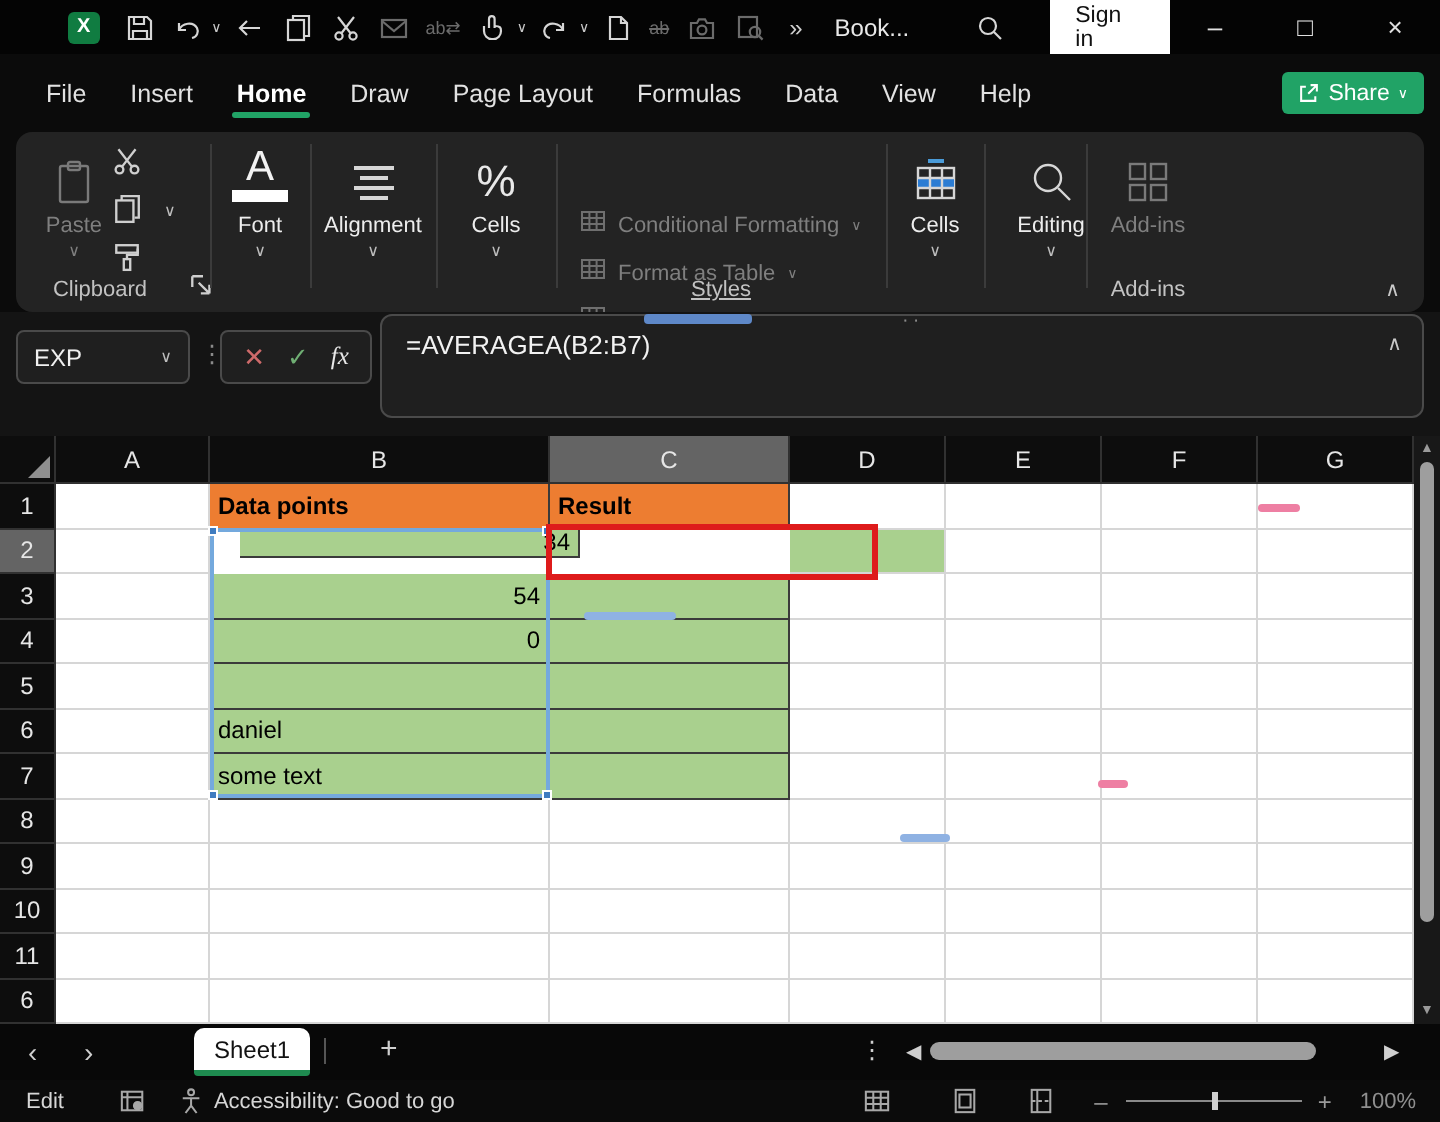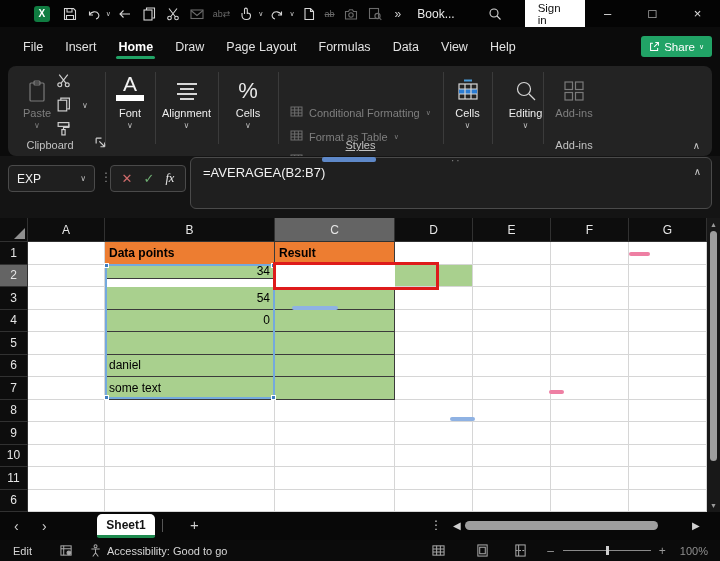--- a/index.html
+++ b/index.html
@@ -113,21 +113,21 @@
   #vscroll { position:absolute; left:707px; top:218px; width:13px; height:294px; background:#181818; }
   #vscroll .arr { position:absolute; left:0; width:13px; text-align:center; color:#9a9a9a; font-size:7px; }
   #vthumb { position:absolute; left:3px; top:13px; width:7px; height:230px; background:#9e9e9e;
             border-radius:4px; }
 
   
   #sheetbar { position:absolute; left:0; top:512px; width:720px; height:28px; background:#080808; }
   .snav { position:absolute; top:6px; color:#cfcfcf; font-size:14px; }
   #sheet-tab { position:absolute; left:97px; top:2px; width:58px; height:24px; background:#fff;
                border-radius:5px 5px 2px 2px; border-bottom:3px solid #1e8a4f; color:#131313;
-               font-size:12px; font-weight:700; display:flex; align-items:center; justify-content:center; }
+               font-size:12px; font-weight:400; display:flex; align-items:center; justify-content:center; }
   #tab-sep { position:absolute; left:162px; top:7px; width:1px; height:13px; background:#555; }
   #add-sheet { position:absolute; left:190px; top:4px; color:#cfcfcf; font-size:15px; }
   #sheet-menu { position:absolute; left:430px; top:6px; color:#cfcfcf; font-size:12px; }
   #hs-left { position:absolute; left:453px; top:8px; color:#cfcfcf; font-size:10px; }
   #hs-right { position:absolute; left:692px; top:8px; color:#cfcfcf; font-size:10px; }
   #hthumb { position:absolute; left:465px; top:9px; width:193px; height:9px; background:#9e9e9e;
             border-radius:5px; }
 
   
   #statusbar { position:absolute; left:0; top:540px; width:720px; height:21px; background:#0b0b0b;
@@ -442,21 +442,21 @@
       <div class="hdrc" style="left: 0px; top: 24px; width: 28px; height: 22.5px;">1</div>
       <div class="cell" style="left: 28px; top: 24px; width: 77px; height: 22.5px;"></div>
       <div class="cell c-orange" style="left: 105px; top: 24px; width: 170px; height: 22.5px;">Data points</div>
       <div class="cell c-orange" style="left: 275px; top: 24px; width: 120px; height: 22.5px;">Result</div>
       <div class="cell" style="left: 395px; top: 24px; width: 78px; height: 22.5px;"></div>
       <div class="cell" style="left: 473px; top: 24px; width: 78px; height: 22.5px;"></div>
       <div class="cell" style="left: 551px; top: 24px; width: 78px; height: 22.5px;"></div>
       <div class="cell" style="left: 629px; top: 24px; width: 78px; height: 22.5px;"></div>
       <div class="hdrc sel" style="left: 0px; top: 46.5px; width: 28px; height: 22.5px;">2</div>
       <div class="cell" style="left: 28px; top: 46.5px; width: 77px; height: 22.5px;"></div>
-      <div class="cell c-green right" style="left: 105px; top: 46.5px; width: 170px; height: 14px;">34</div>
+      <div class="cell c-green right" style="left: 120px; top: 46.5px; width: 170px; height: 14px;">34</div>
       <div class="cell c-greenfill" style="left: 395px; top: 46.5px; width: 78px; height: 22.5px;"></div>
       <div class="cell" style="left: 473px; top: 46.5px; width: 78px; height: 22.5px;"></div>
       <div class="cell" style="left: 551px; top: 46.5px; width: 78px; height: 22.5px;"></div>
       <div class="cell" style="left: 629px; top: 46.5px; width: 78px; height: 22.5px;"></div>
       <div class="hdrc" style="left: 0px; top: 69px; width: 28px; height: 22.5px;">3</div>
       <div class="cell" style="left: 28px; top: 69px; width: 77px; height: 22.5px;"></div>
       <div class="cell c-green right" style="left: 105px; top: 69px; width: 170px; height: 22.5px;">54</div>
       <div class="cell c-green" style="left: 275px; top: 69px; width: 120px; height: 22.5px;"></div>
       <div class="cell" style="left: 395px; top: 69px; width: 78px; height: 22.5px;"></div>
       <div class="cell" style="left: 473px; top: 69px; width: 78px; height: 22.5px;"></div>

